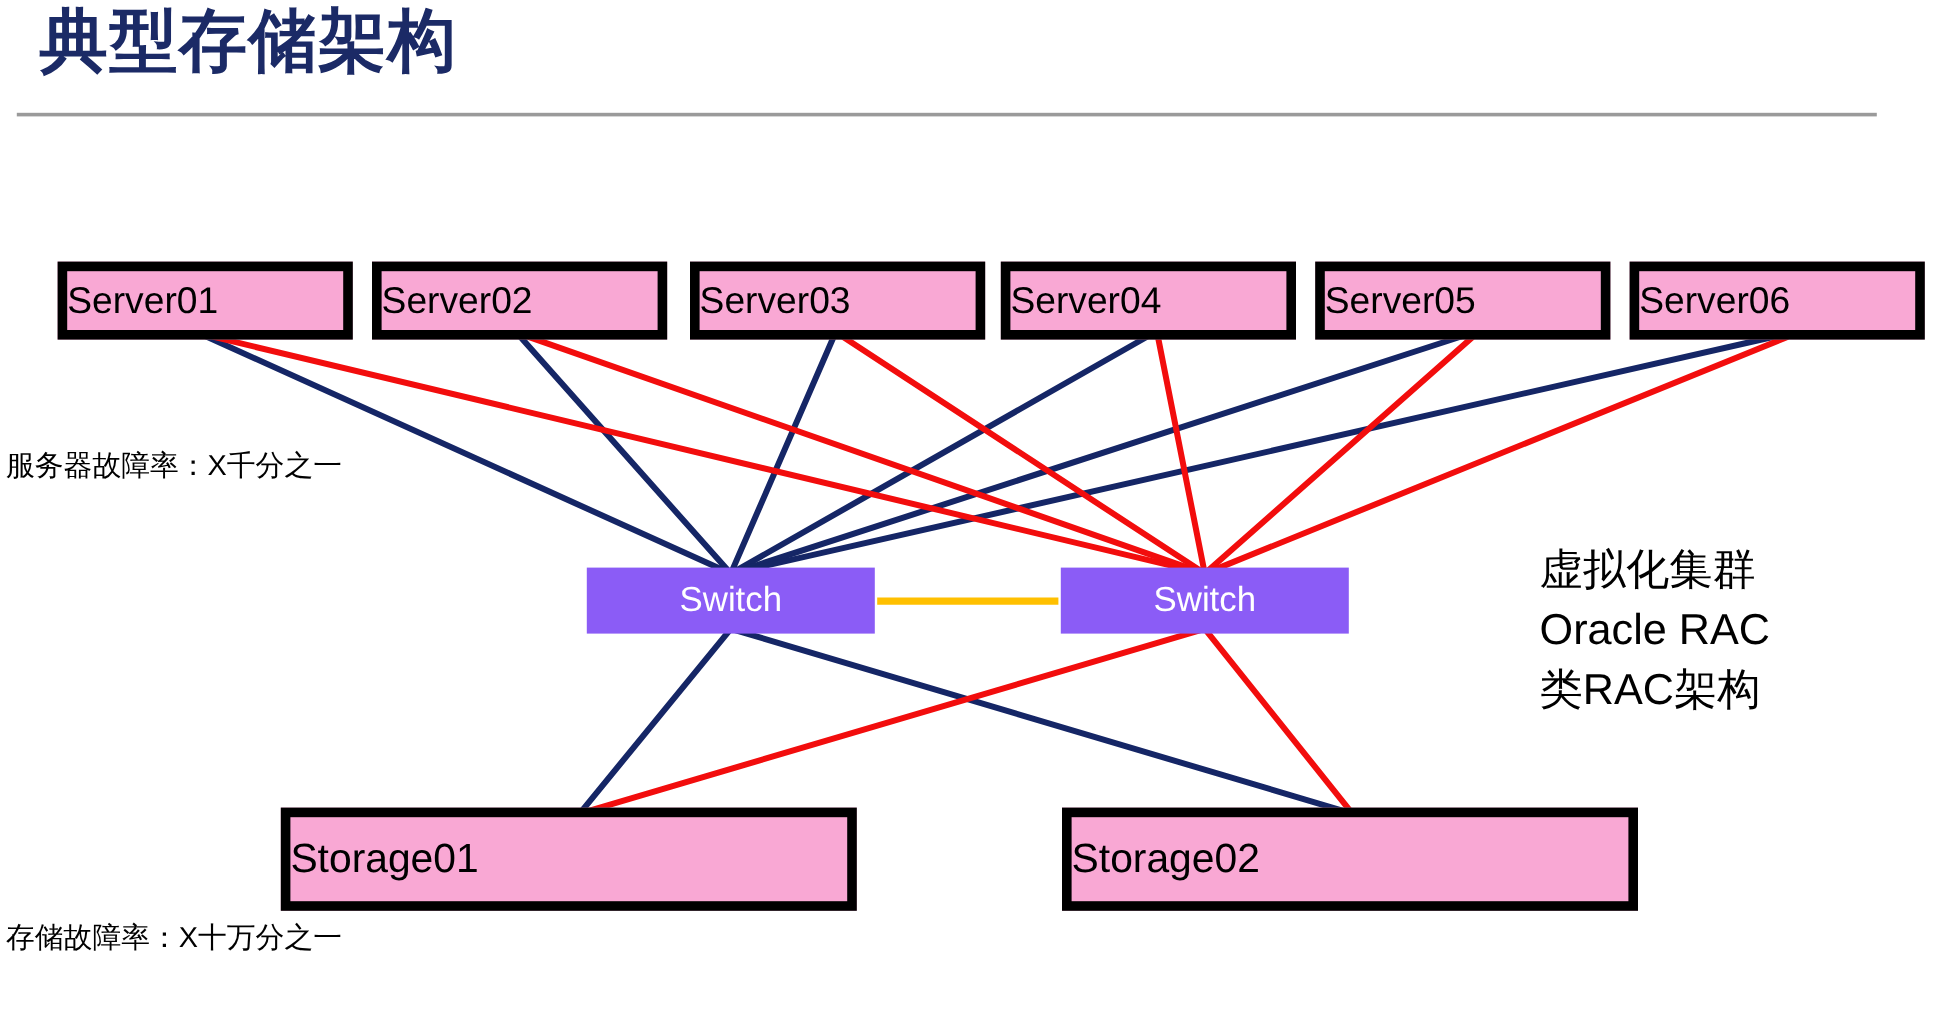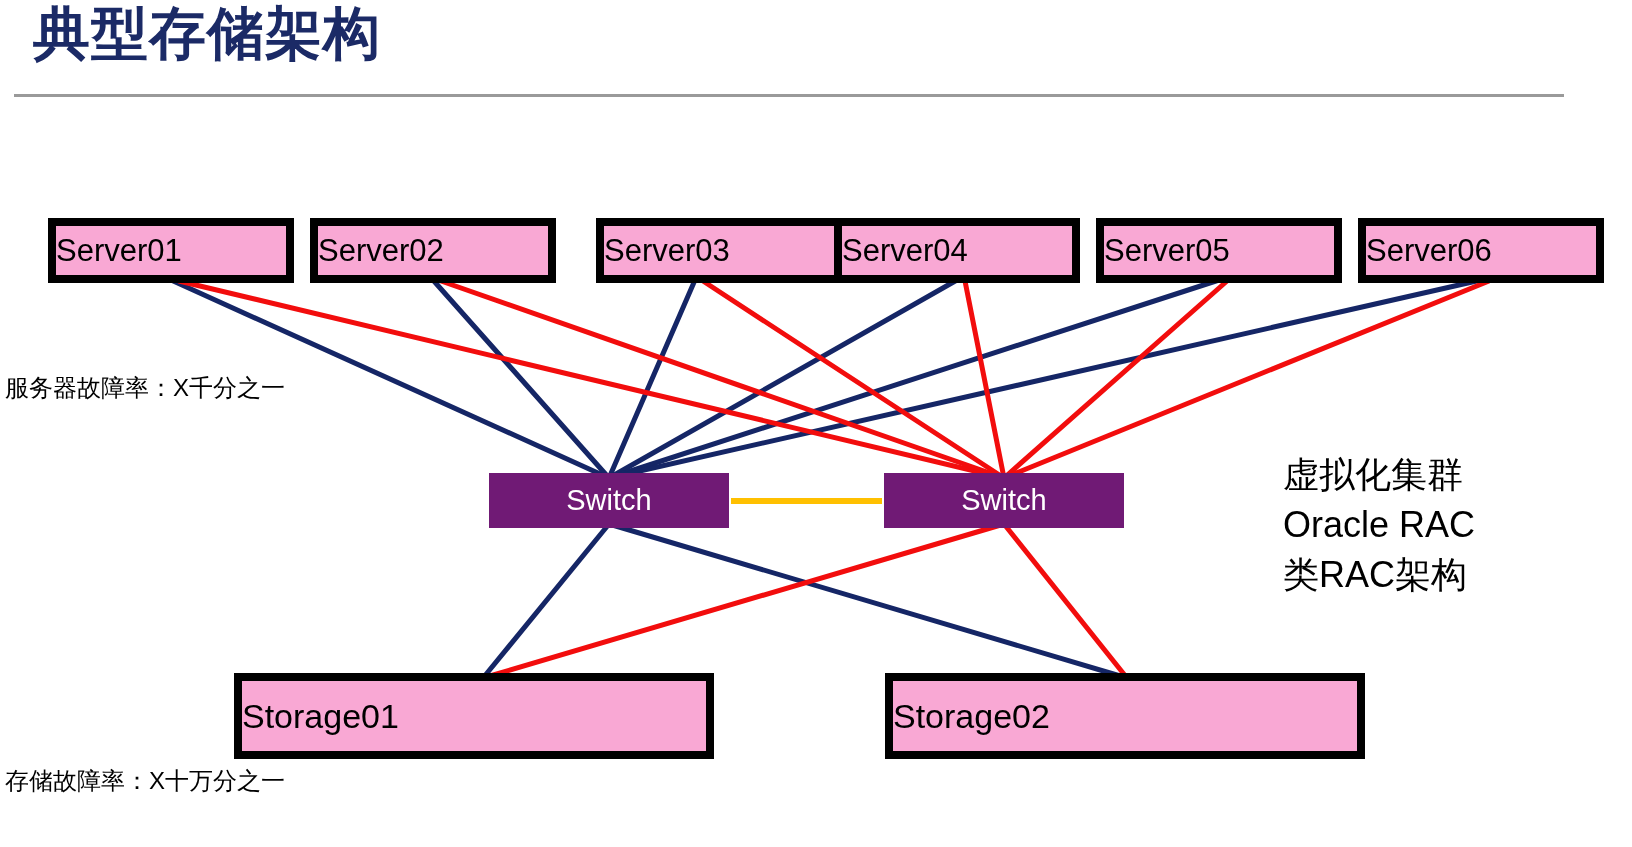--- a/index.html
+++ b/index.html
@@ -44,21 +44,21 @@
     justify-content: flex-start;
     color: #000000;
     z-index: 2;
   }
   .server  { width: 246px; height: 65px; top: 218px; font-size: 31px; }
   .storage { width: 480px; height: 86px; top: 673px; font-size: 34px; }
   .switch {
     position: absolute;
     box-sizing: border-box;
     width: 240px; height: 55px; top: 473px;
-    background: #701a75;
+    background: #8b5cf6;
     display: flex;
     align-items: center;
     justify-content: center;
     color: #FFFFFF;
     font-size: 29px;
     z-index: 2;
   }
   .note {
     position: absolute;
     color: #000000;
@@ -109,21 +109,21 @@
 
     <line x1="731" y1="501" x2="882" y2="501" stroke-width="6" stroke="#FFC000"></line>
   </svg>
 
   <div class="node server" style="left:48px">
       <span>Server01</span>
     </div>
   <div class="node server" style="left:310px">
       <span>Server02</span>
     </div>
-  <div class="node server" style="left:596px">
+  <div class="node server" style="left:575px">
       <span>Server03</span>
     </div>
   <div class="node server" style="left:834px">
       <span>Server04</span>
     </div>
   <div class="node server" style="left:1096px">
       <span>Server05</span>
     </div>
   <div class="node server" style="left:1358px">
       <span>Server06</span>

